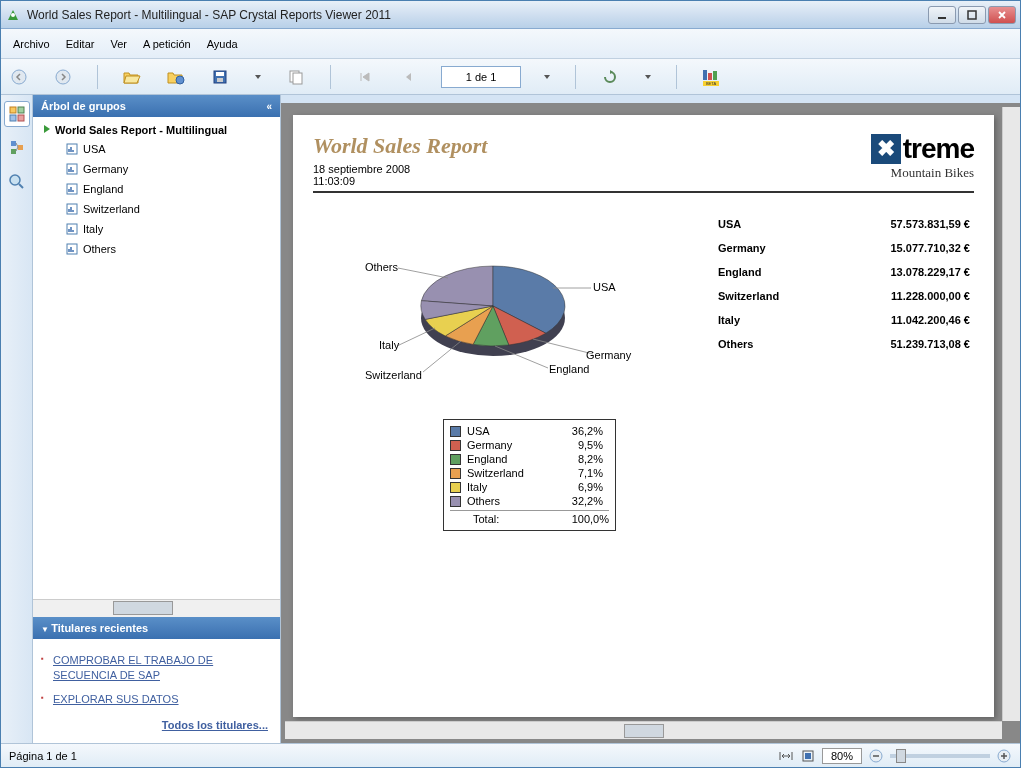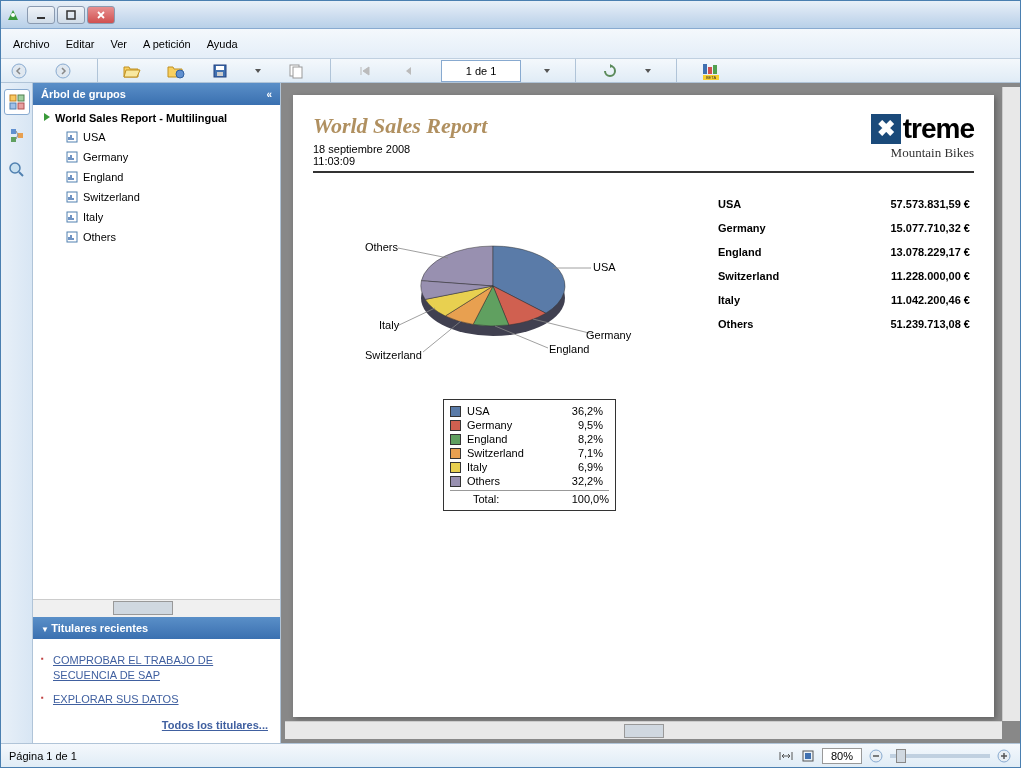--- a/index.html
+++ b/index.html
@@ -10,21 +10,21 @@
 .titlebar { height: 28px; background: linear-gradient(to bottom, #e8f0f8 0%, #d0dff0 50%, #b8d0e8 100%); display: flex; align-items: center; padding: 0 4px; border-bottom: 1px solid #88aad0; }
 .titlebar-icon { width: 16px; height: 16px; margin-right: 6px; display: inline-flex; align-items: center; justify-content: center; }
 .titlebar-text { font-size: 12px; color: #222; flex: 1; }
 .window-controls { display: flex; gap: 2px; }
 .win-btn { width: 28px; height: 18px; background: linear-gradient(to bottom, #f0f4f8, #d0dce8); border: 1px solid #8a9ab0; border-radius: 3px; display: flex; align-items: center; justify-content: center; cursor: pointer; }
 .win-btn.close { background: linear-gradient(to bottom, #e89090, #d05050); }
 
 .menubar { height: 30px; background: linear-gradient(to bottom, #f4f8fc, #e4eef8); border-bottom: 1px solid #c0d0e0; display: flex; align-items: center; padding: 0 4px; font-size: 11px; }
 .menu-item { padding: 2px 8px; cursor: pointer; }
 
-.toolbar { height: 24px; background: linear-gradient(to bottom, #f4f8fc, #e0ecf6); border-bottom: 1px solid #b0c4d8; display: flex; align-items: center; padding: 0 6px; gap: 20px; }
+.toolbar { height: 36px; background: linear-gradient(to bottom, #f4f8fc, #e0ecf6); border-bottom: 1px solid #b0c4d8; display: flex; align-items: center; padding: 0 6px; gap: 20px; }
 .tb-btn { width: 24px; height: 24px; display: flex; align-items: center; justify-content: center; cursor: pointer; border-radius: 3px; }
 .tb-sep { width: 1px; height: 24px; background: #b0c4d8; margin: 0 2px; }
 .tb-drop { width: 12px; display: flex; align-items: center; justify-content: center; }
 .page-input { width: 80px; height: 22px; border: 1px solid #88aad0; font-size: 11px; text-align: center; background: #fff; }
 
 .content-area { flex: 1; display: flex; background: #d4e4f4; overflow: hidden; }
 
 .left-rail { width: 32px; background: linear-gradient(to right, #e8f0f8, #d8e6f4); border-right: 1px solid #b0c4d8; display: flex; flex-direction: column; align-items: center; padding-top: 6px; gap: 8px; }
 .rail-btn { width: 26px; height: 26px; display: flex; align-items: center; justify-content: center; cursor: pointer; border-radius: 3px; }
 .rail-btn.active { background: #fff; border: 1px solid #88aad0; }
@@ -40,21 +40,21 @@
 
 .tree-scroll { height: 18px; background: #f0f0f0; border-top: 1px solid #ccc; display: flex; align-items: center; }
 .tree-scroll-thumb { width: 60px; height: 14px; background: #d0d8e0; border: 1px solid #999; margin-left: 80px; }
 
 .recent-panel { }
 .recent-body { background: #fff; padding: 10px 8px 8px 8px; font-size: 11px; }
 .recent-link { color: #4060a0; text-decoration: underline; cursor: pointer; padding: 4px 0 4px 12px; display: block; line-height: 1.4; position: relative; }
 .recent-link::before { content: "▪"; color: #c04040; position: absolute; left: 0; top: 4px; font-size: 8px; }
 .all-link { text-align: right; padding: 8px 4px 4px 0; display: block; color: #4060a0; text-decoration: underline; cursor: pointer; font-weight: bold; }
 
-.report-area { flex: 1; background: #888; display: flex; flex-direction: column; position: relative; padding: 4px; }
+.report-area { flex: 1; background: #888; display: flex; flex-direction: column; position: relative; padding: 4px; margin-top: 8px; }
 .report-scroll-v { position: absolute; right: 0; top: 4px; bottom: 22px; width: 18px; background: #e8e8e8; border-left: 1px solid #ccc; }
 .report-scroll-h { position: absolute; left: 4px; right: 18px; bottom: 4px; height: 18px; background: #e8e8e8; border-top: 1px solid #ccc; display: flex; align-items: center; justify-content: center; }
 .scroll-thumb-h { width: 40px; height: 14px; background: #d0d8e0; border: 1px solid #999; }
 
 .page { background: #fff; margin: 8px 22px 22px 8px; flex: 1; padding: 18px 20px; overflow: hidden; position: relative; box-shadow: 2px 2px 6px rgba(0,0,0,0.3); }
 
 .report-header { display: flex; justify-content: space-between; align-items: flex-start; border-bottom: 2px solid #333; padding-bottom: 4px; margin-bottom: 6px; }
 .report-title { font-size: 22px; font-style: italic; font-weight: bold; color: #b09060; font-family: Georgia, serif; }
 .report-date { font-size: 11px; margin-top: 4px; }
 .report-time { font-size: 11px; }
@@ -98,20 +98,21 @@
 
 <div class="window">
 
   <div class="titlebar">
     <span class="titlebar-icon">
       <svg width="16" height="16" viewBox="0 0 16 16">
           <polygon points="3,13 8,3 13,13" fill="#3a9a3a"></polygon>
           <circle cx="8" cy="8" r="2" fill="#fff"></circle>
         </svg>
     </span>
+    <span class="titlebar-text">World Sales Report - Multilingual - SAP Crystal Reports Viewer 2011</span>
     <div class="window-controls">
       <div class="win-btn">
           <svg width="10" height="10">
             <rect x="1" y="7" width="8" height="2" fill="#333"></rect>
           </svg>
         </div>
       <div class="win-btn">
           <svg width="10" height="10">
             <rect x="1" y="1" width="8" height="8" fill="none" stroke="#333" stroke-width="1.5"></rect>
           </svg>

